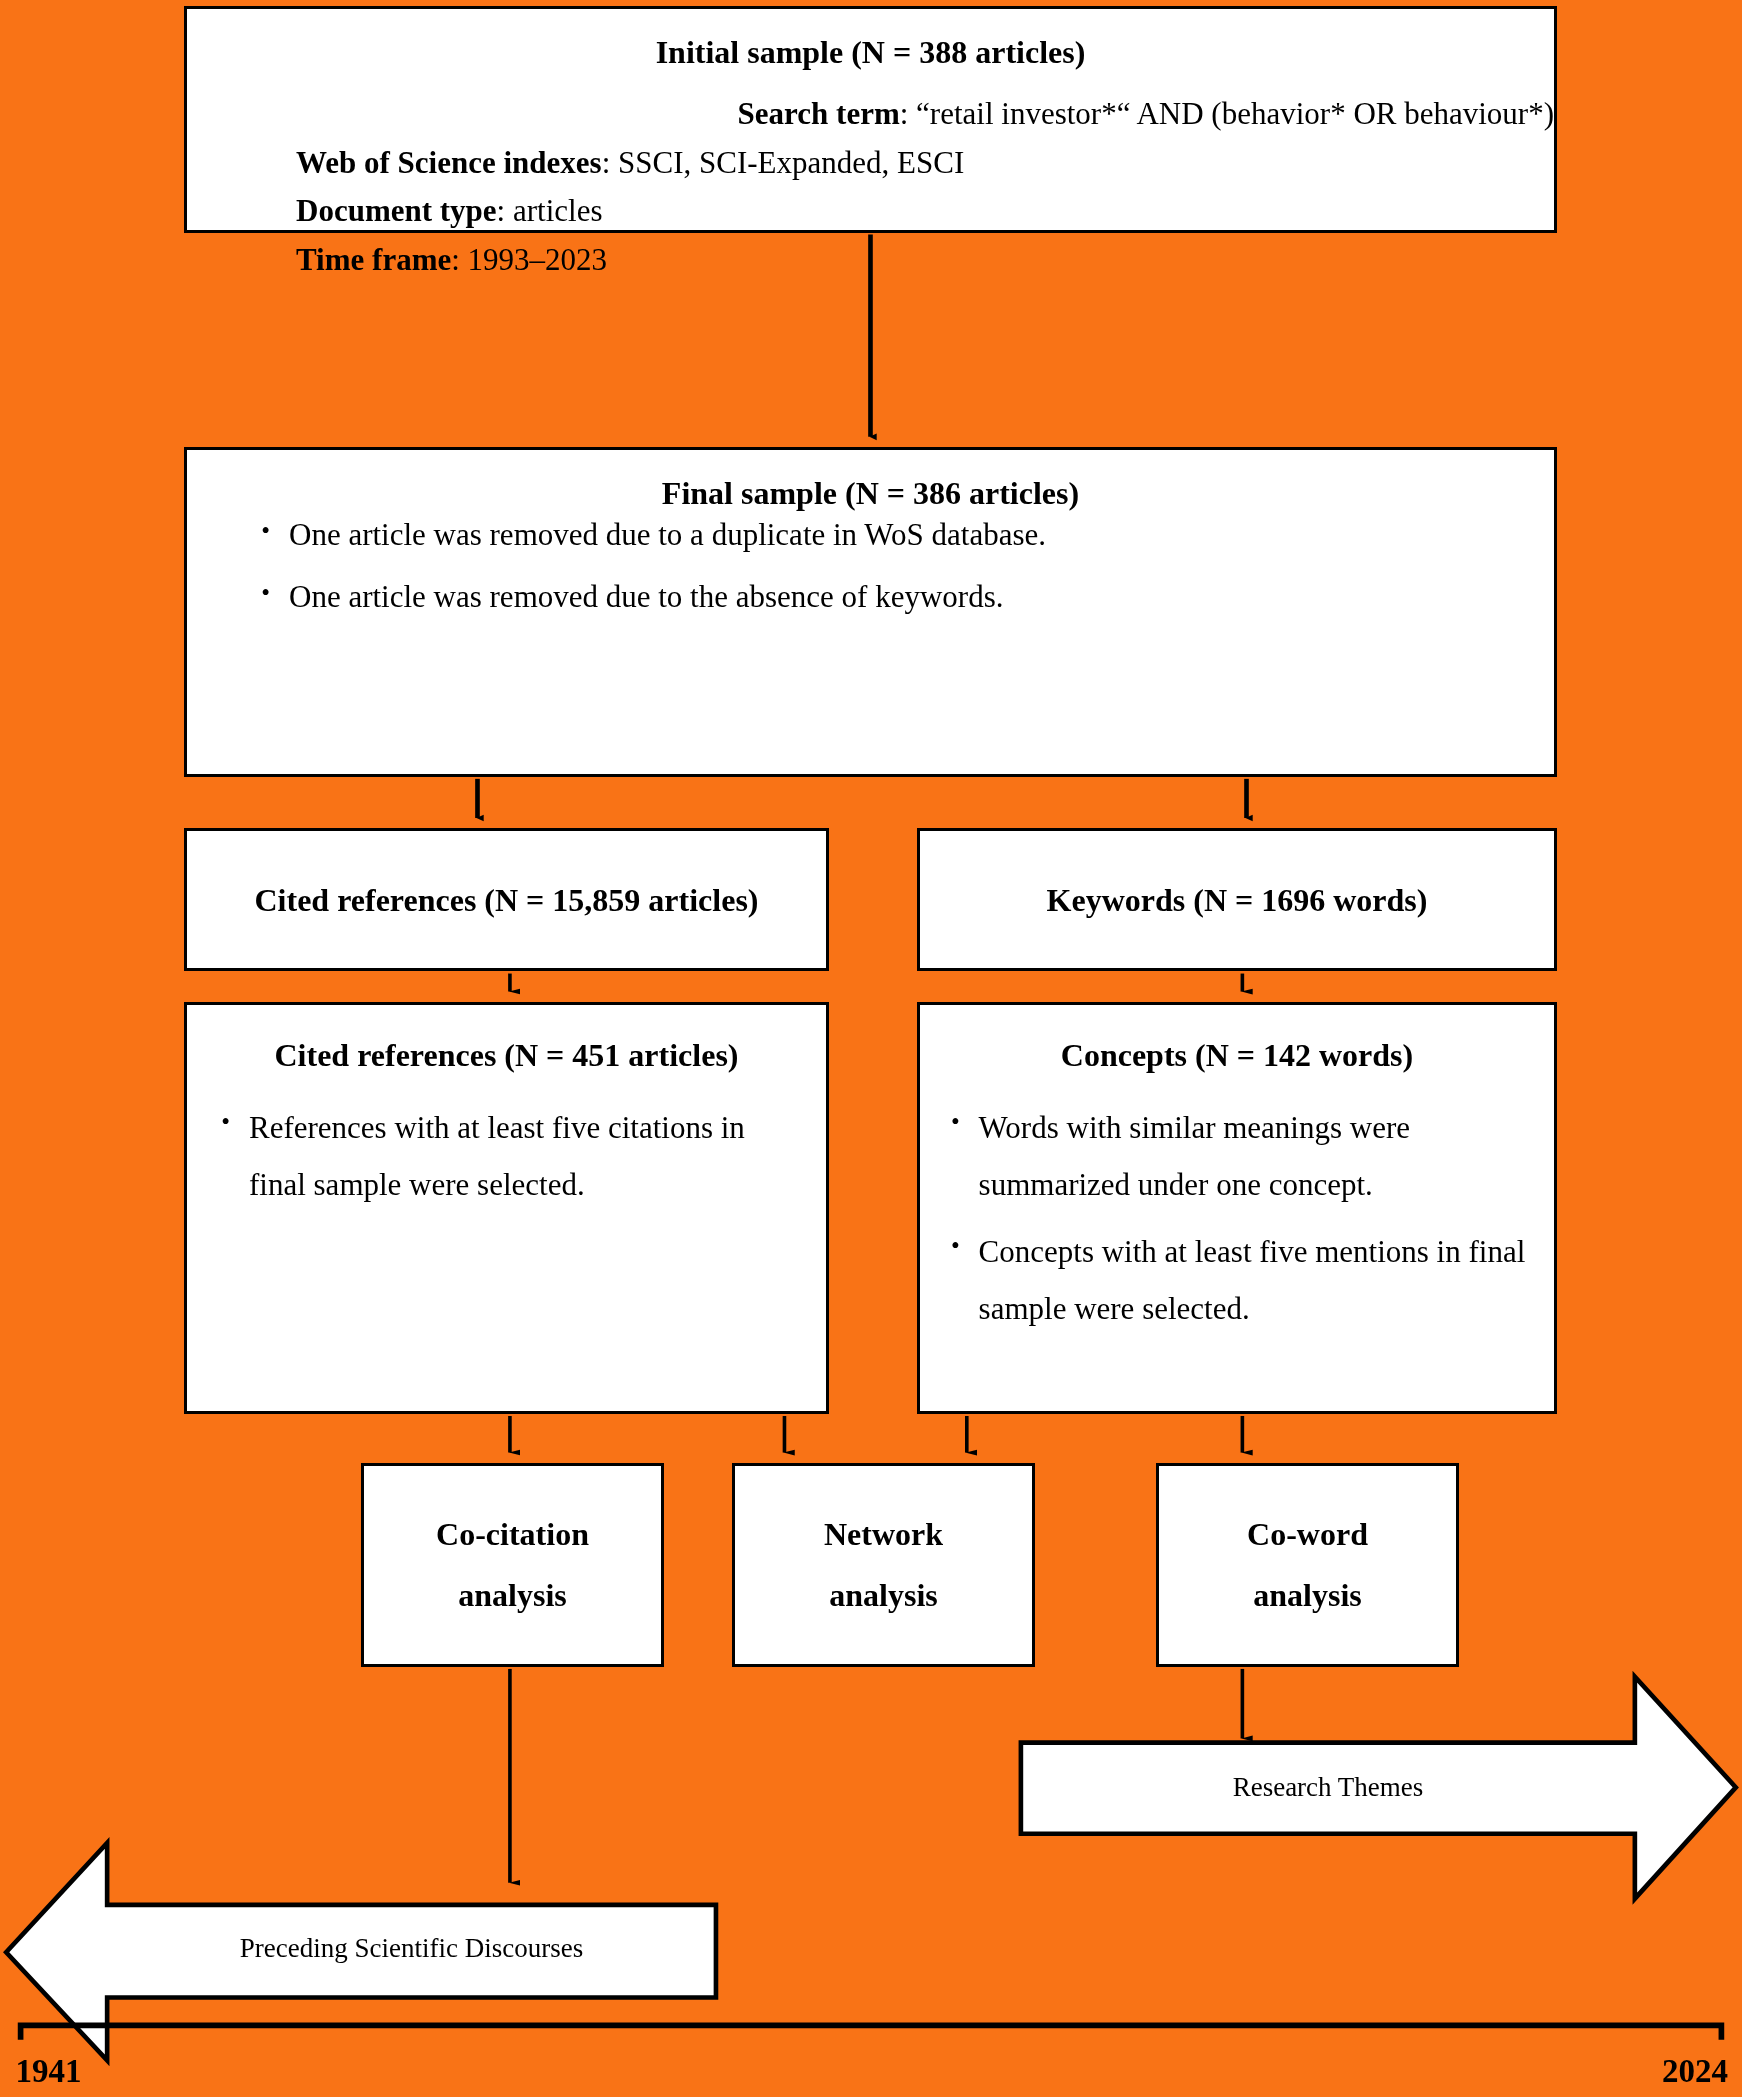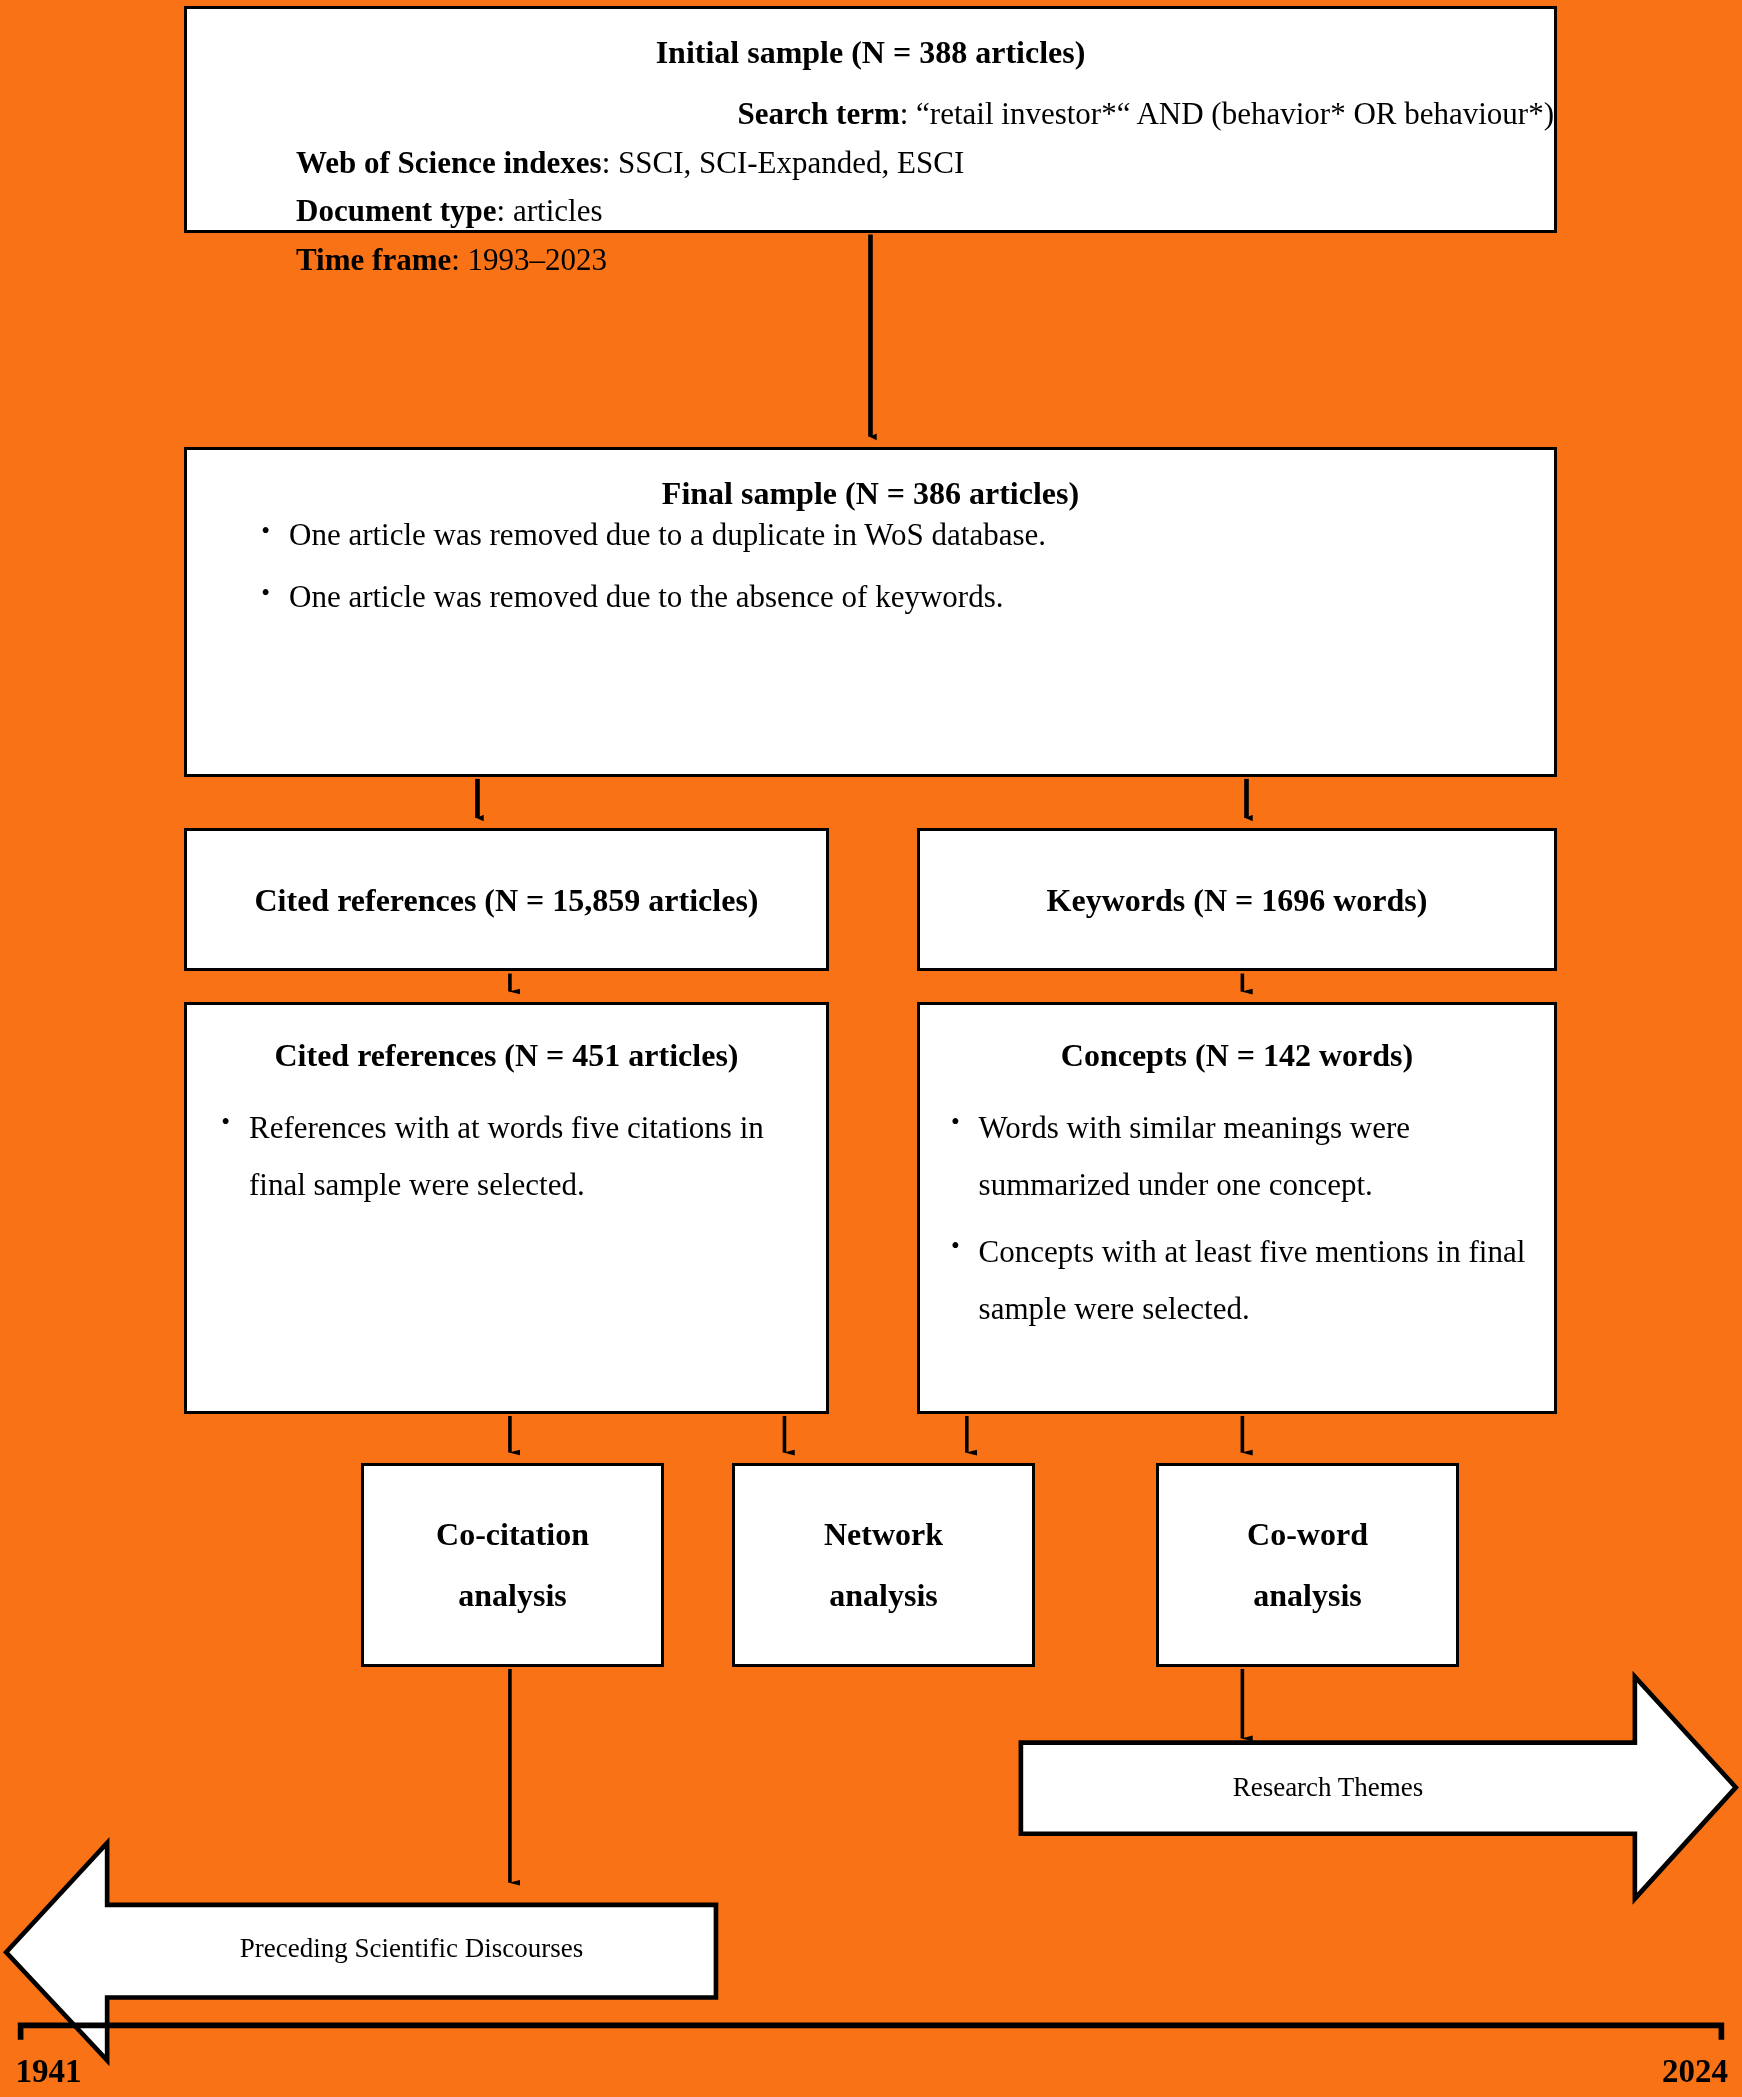--- a/index.html
+++ b/index.html
@@ -125,21 +125,21 @@
     <div class="box-title" style="position:absolute; left:0; right:0; top:50%; transform:translateY(-50%);">Cited references (N = 15,859 articles)</div>
   </div>
 
   <div class="box" style="left:917px; top:828px; width:640px; height:143px;">
     <div class="box-title" style="position:absolute; left:0; right:0; top:50%; transform:translateY(-50%);">Keywords (N = 1696 words)</div>
   </div>
 
   <div class="box" style="left:184px; top:1002px; width:645px; height:412px;">
     <div class="box-title" style="margin-top:32px;">Cited references (N = 451 articles)</div>
     <ul class="bullet-list" style="margin-top:25px; padding-left:25px; padding-right:20.6px;">
-      <li class="bullet-item" style="white-space:normal; line-height:1.85;">References with at words five citations in final sample were selected.</li>
+      <li class="bullet-item" style="white-space:normal; line-height:1.85;">References with at least five citations in final sample were selected.</li>
     </ul>
   </div>
 
   <div class="box" style="left:917px; top:1002px; width:640px; height:412px;">
     <div class="box-title" style="margin-top:32px;">Concepts (N = 142 words)</div>
     <ul class="bullet-list" style="margin-top:25px; padding-left:21.6px; padding-right:12.4px;">
       <li class="bullet-item" style="white-space:normal; line-height:1.85;">Words with similar meanings were summarized under one concept.</li>
       <li class="bullet-item" style="white-space:normal; line-height:1.85; margin-top:9.3px;">Concepts with at least five mentions in final sample were selected.</li>
     </ul>
   </div>

